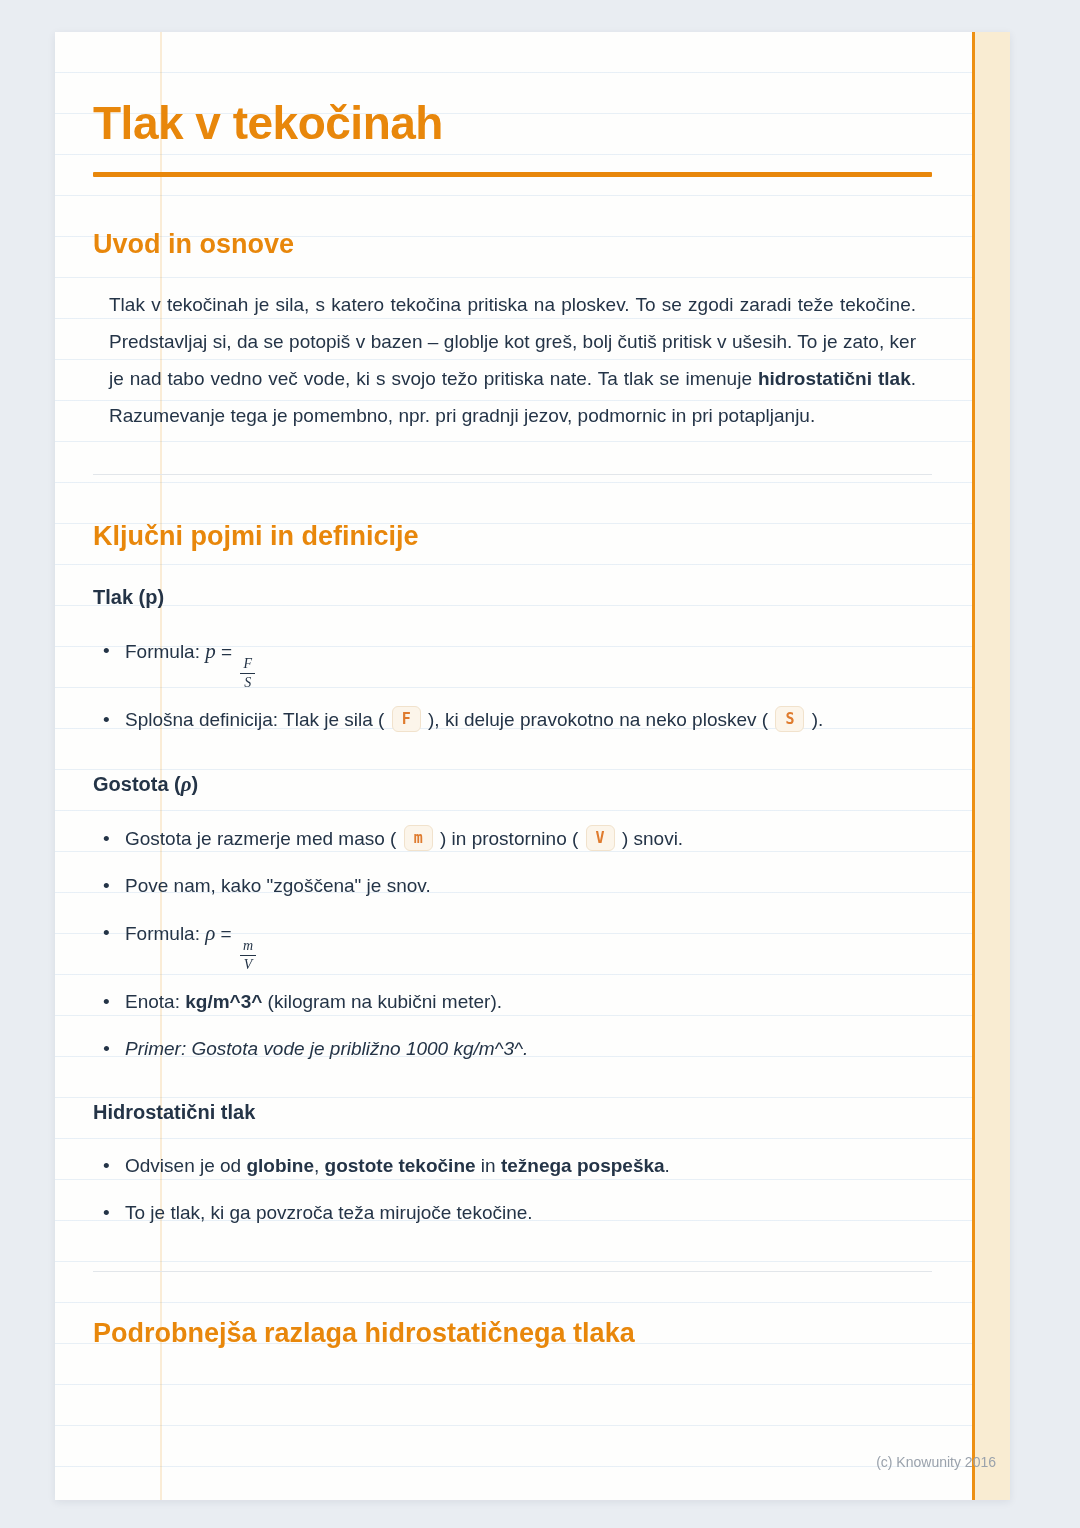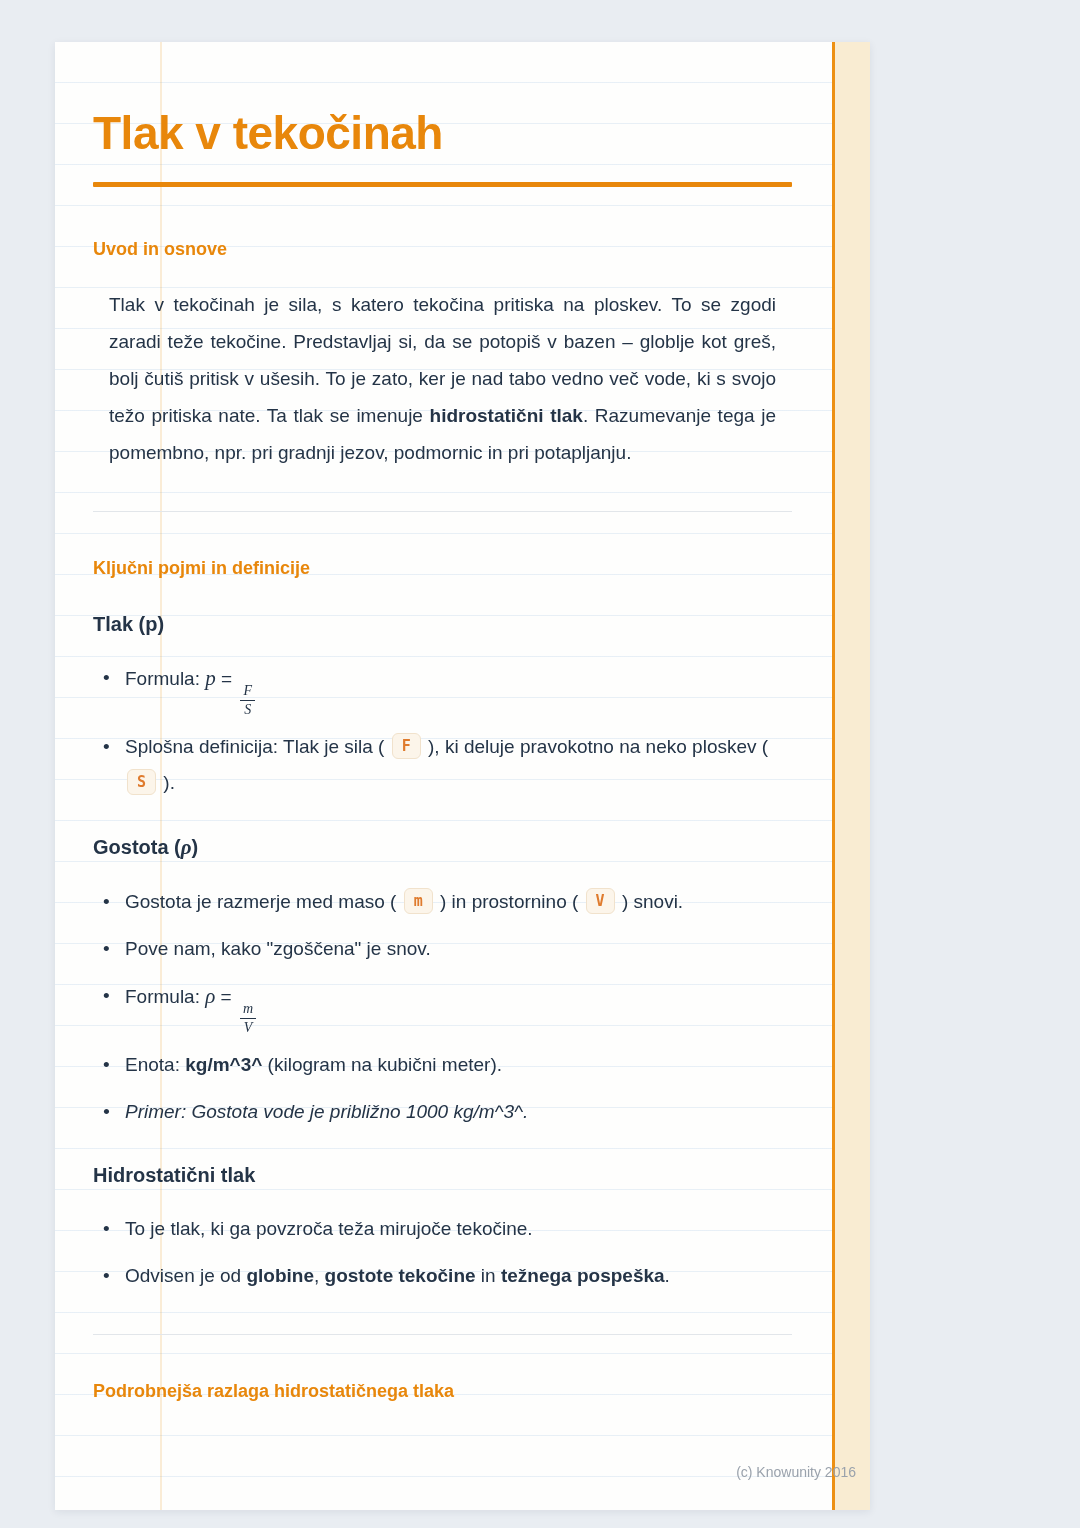--- a/index.html
+++ b/index.html
@@ -2,31 +2,31 @@
 <html><head>
 <meta charset="utf-8">
 <style>
   html,body{margin:0;padding:0;}
   body{
     width:1080px;height:1528px;overflow:hidden;position:relative;
     background:#e9edf2;color:#243447;
     font-family:"Liberation Sans",sans-serif;
   }
   .page{
-    position:absolute;left:55px;top:42px;width:815px;height:1468px;
+    position:absolute;left:55px;top:32px;width:955px;height:1468px;
     background-color:#fefefd;
     background-image:repeating-linear-gradient(to bottom,transparent 0px,transparent 40px,rgba(205,222,238,0.45) 40px,rgba(205,222,238,0.45) 41px);
     box-shadow:0 2px 8px rgba(30,40,60,0.08);
   }
   .margin-line{position:absolute;left:105px;top:0;bottom:0;width:2px;background:rgba(232,146,15,0.16);}
   .edge-stripe{position:absolute;right:0;top:0;bottom:0;width:35px;background:#f9ecd2;border-left:3px solid #ed9013;}
   .content{position:relative;padding:64px 78px 0 38px;}
   h1{font-size:46px;font-weight:800;color:#e8870b;margin:0 0 22px;letter-spacing:-0.5px;}
   .title-rule{height:5px;background:#e8870b;margin:0 0 52px;border-radius:1px;}
-  h2{font-size:18px;font-weight:700;color:#e8870b;margin:16px 0 26px;}
+  h2{font-size:27px;font-weight:700;color:#e8870b;margin:16px 0 26px;}
   .intro{font-size:19px;line-height:37px;margin:16px;text-align:justify;}
   .divider{border:none;border-top:1px solid #e2e6ea;margin:40px 0 46px;}
   h3{font-size:20px;font-weight:700;color:#243447;margin:34px 0 24px;}
   ul{list-style:none;margin:0;padding:0 0 0 32px;font-size:19px;line-height:36px;}
   li{position:relative;margin-bottom:11px;}
   li::before{content:"\2022";position:absolute;left:-22px;top:0;color:#243447;}
   strong{font-weight:700;}
   .em-item{font-style:italic;}
   .chip{
     display:inline-block;font-family:"DejaVu Sans Mono",monospace;
@@ -79,22 +79,22 @@
       <li><span>Formula: </span><span class="mvar">ρ</span><span> = </span><span class="frac">
             <span class="num">m</span>
             <span class="den">V</span>
           </span></li>
       <li><span>Enota: </span><strong>kg/m^3^</strong><span> (kilogram na kubični meter).</span></li>
       <li class="em-item"><span>Primer: Gostota vode je približno 1000 kg/m^3^.</span></li>
     </ul>
 
     <h3>Hidrostatični tlak</h3>
     <ul>
+      <li><span>Odvisen je od </span><strong>globine</strong><span>, </span><strong>gostote tekočine</strong><span> in </span><strong>težnega pospeška</strong><span>.</span></li>
       <li><span>To je tlak, ki ga povzroča teža mirujoče tekočine.</span></li>
-      <li><span>Odvisen je od </span><strong>globine</strong><span>, </span><strong>gostote tekočine</strong><span> in </span><strong>težnega pospeška</strong><span>.</span></li>
     </ul>
 
     <hr class="divider">
 
     <h2>Podrobnejša razlaga hidrostatičnega tlaka</h2>
 
   </div>
 
   <div class="footer">(c) Knowunity 2016</div>
 </div>

